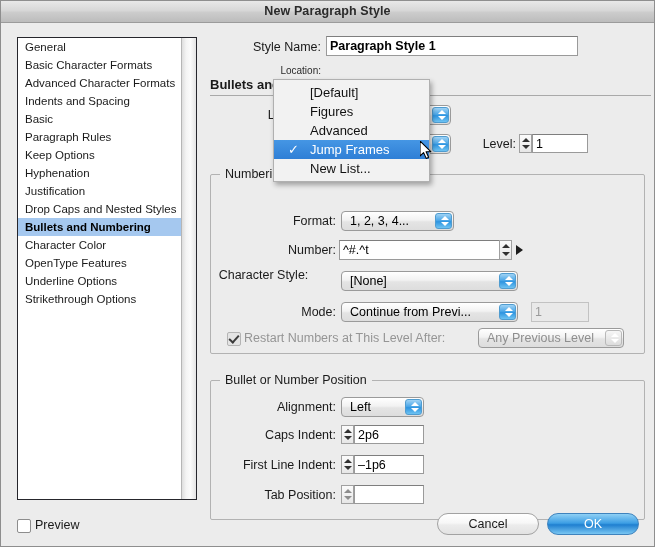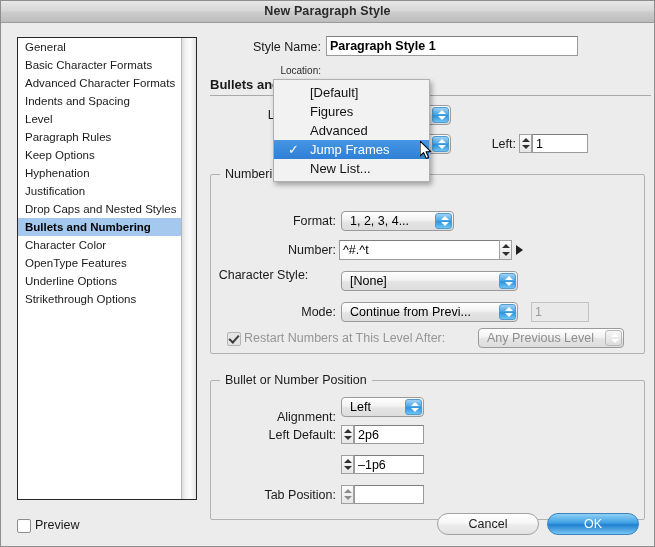--- a/index.html
+++ b/index.html
@@ -318,21 +318,21 @@
   </div>
 
   <div class="content">
 
     <div class="catbox">
       <div class="catlist">
         <div class="catitem">General</div>
         <div class="catitem">Basic Character Formats</div>
         <div class="catitem">Advanced Character Formats</div>
         <div class="catitem">Indents and Spacing</div>
-        <div class="catitem">Level</div>
+        <div class="catitem">Basic</div>
         <div class="catitem">Paragraph Rules</div>
         <div class="catitem">Keep Options</div>
         <div class="catitem">Hyphenation</div>
         <div class="catitem">Justification</div>
         <div class="catitem">Drop Caps and Nested Styles</div>
         <div class="catitem selected">Bullets and Numbering</div>
         <div class="catitem">Character Color</div>
         <div class="catitem">OpenType Features</div>
         <div class="catitem">Underline Options</div>
         <div class="catitem">Strikethrough Options</div>
@@ -356,21 +356,21 @@
         <span>Numbers</span>
         <span class="arrowbox"></span>
       </div>
 
       <div class="lbl" style="left:-45px; top:113px; width:160px;">List:</div>
       <div class="combo" style="left:120px; top:110px; width:125px;">
         <span>Jump Frames</span>
         <span class="arrowbox"></span>
       </div>
 
-      <div class="lbl" style="left:250px; top:113px; width:60px;">Left:</div>
+      <div class="lbl" style="left:250px; top:113px; width:60px;">Level:</div>
       <div class="stepper" style="left:313px; top:110px;"></div>
       <div class="tinput" style="left:326px; top:110px; width:56px; height:19px;">1</div>
 
       <div class="group" style="left:4px; top:150px; width:435px; height:180px;"></div>
       <div class="group-label" style="left:14px; top:143px;">Numbering</div>
 
       <div class="lbl" style="left:-15px; top:190px; width:145px;">Format:</div>
       <div class="combo" style="left:135px; top:187px; width:113px;">
         <span>1, 2, 3, 4...</span>
         <span class="arrowbox"></span>
@@ -397,30 +397,31 @@
       <div class="cb dim checked" style="left:21px; top:308px;"></div>
       <div class="lbl dimtext" style="left:38px; top:307px; width:250px; text-align:left;">Restart Numbers at This Level After:</div>
       <div class="combo" style="left:272px; top:304px; width:146px; color:#8e8e8e;">
         <span>Any Previous Level</span>
         <span class="arrowbox" style="background:linear-gradient(to bottom,#f6f6f6,#dcdcdc); border-color:#b8b8b8;"></span>
       </div>
 
       <div class="group" style="left:4px; top:356px; width:435px; height:140px;"></div>
       <div class="group-label" style="left:14px; top:349px;">Bullet or Number Position</div>
 
-      <div class="lbl" style="left:-20px; top:376px; width:150px;margin-top:10px;">Alignment:</div>
+      <div class="lbl" style="left:-20px; top:376px; width:150px;">Alignment:</div>
       <div class="combo" style="left:135px; top:373px; width:83px;">
         <span>Left</span>
         <span class="arrowbox"></span>
       </div>
 
-      <div class="lbl" style="left:-20px; top:404px; width:150px;">Left Default:</div>
+      <div class="lbl" style="left:-20px; top:404px; width:150px;">Caps Indent:</div>
       <div class="stepper" style="left:135px; top:401px;"></div>
       <div class="tinput" style="left:148px; top:401px; width:70px; height:19px;">2p6</div>
 
+      <div class="lbl" style="left:-20px; top:434px; width:150px;">First Line Indent:</div>
       <div class="stepper" style="left:135px; top:431px;"></div>
       <div class="tinput" style="left:148px; top:431px; width:70px; height:19px;">–1p6</div>
 
       <div class="lbl" style="left:-20px; top:464px; width:150px;">Tab Position:</div>
       <div class="stepper dim" style="left:135px; top:461px;"></div>
       <div class="tinput" style="left:148px; top:461px; width:70px; height:19px;"></div>
 
     </div>
 
     <div class="cb" style="left:16px; top:495px;"></div>

